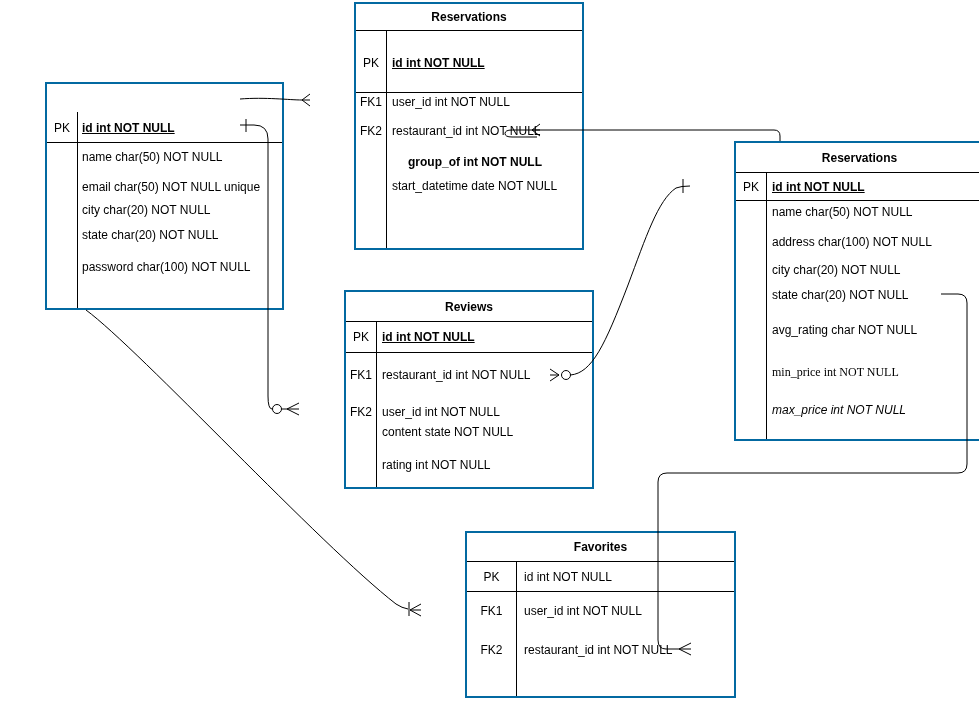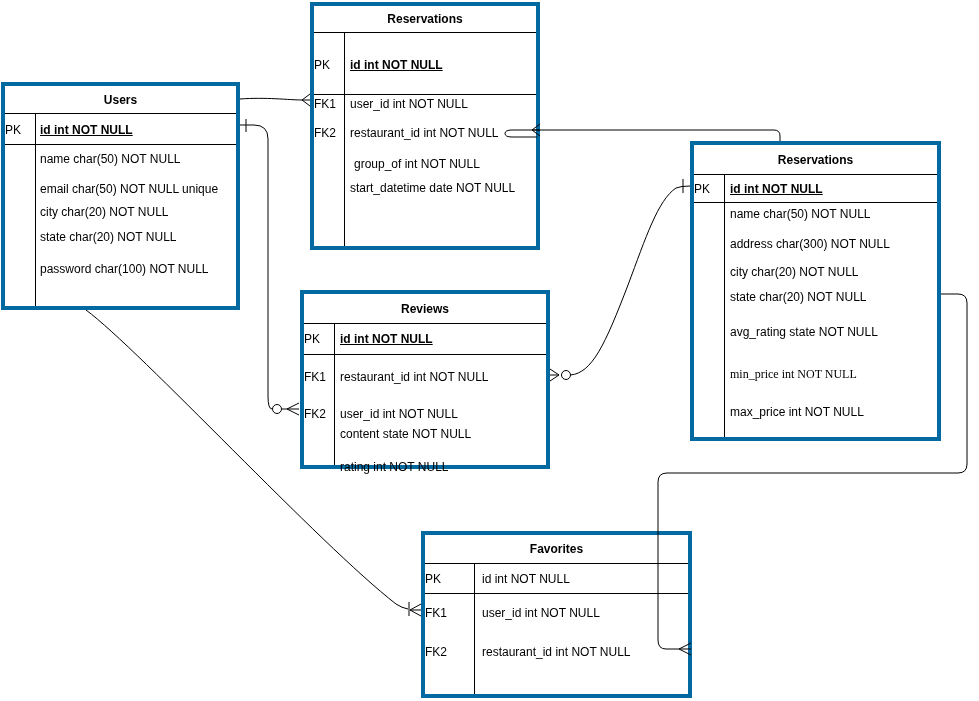--- a/index.html
+++ b/index.html
@@ -1,36 +1,35 @@
 <!DOCTYPE html>
 <html><head>
 <meta charset="utf-8">
 <style>
   html,body{margin:0;padding:0;background:#ffffff;}
   #canvas{position:relative;width:979px;height:701px;background:#ffffff;overflow:hidden;
           font-family:"Liberation Sans", sans-serif;font-size:12px;color:#000;}
-  .entity{position:absolute;background:#ffffff;border:4px solid #0369a1;box-sizing:border-box;z-index:1;}
+  .entity{position:absolute;background:#ffffff;border:2px solid #0369a1;box-sizing:border-box;z-index:1;margin-left:44px;}
   .e-title{position:absolute;left:0;right:0;top:0;border-bottom:1px solid #000;
            display:flex;align-items:center;justify-content:center;font-weight:bold;box-sizing:border-box;}
   .pk-divider{position:absolute;left:0;right:0;height:0;border-top:1px solid #000;}
   .keycol-divider{position:absolute;width:0;border-left:1px solid #000;}
   .cell{position:absolute;white-space:nowrap;line-height:16px;height:16px;}
-  .keylab{}
+  .keylab{text-align:center;}
   .pk-strong{font-weight:bold;text-decoration:underline;}
   #wires{position:absolute;left:0;top:0;z-index:3;pointer-events:none;}
   #wires path,#wires line{stroke:#000;stroke-width:1;fill:none;}
   #wires circle{stroke:#000;stroke-width:1;fill:#fff;}
 </style>
 </head>
 <body>
 
 <div id="canvas">
 
   <div class="entity" style="left:1px;top:82px;width:239px;height:228px;">
-    <div class="e-title" style="height:28px;">Users</div>
     <div class="pk-divider" style="top:58px;"></div>
     <div class="keycol-divider" style="left:30px;top:28px;bottom:0;"></div>
     <span class="cell keylab" style="left:0;width:30px;top:36px;">PK</span>
     <span class="cell pk-strong" style="left:35px;top:36px;">id int NOT NULL</span>
     <span class="cell" style="left:35px;top:65px;">name char(50) NOT NULL</span>
     <span class="cell" style="left:35px;top:95px;">email char(50) NOT NULL unique</span>
     <span class="cell" style="left:35px;top:118px;">city char(20) NOT NULL</span>
     <span class="cell" style="left:35px;top:143px;">state char(20) NOT NULL</span>
     <span class="cell" style="left:35px;top:175px;text-align:center;">password char(100) NOT NULL</span>
   </div>
@@ -38,40 +37,40 @@
   <div class="entity" style="left:310px;top:2px;width:230px;height:248px;">
     <div class="e-title" style="height:27px;">Reservations</div>
     <div class="pk-divider" style="top:88px;"></div>
     <div class="keycol-divider" style="left:30px;top:27px;bottom:0;"></div>
     <span class="cell keylab" style="left:0;width:30px;top:51px;">PK</span>
     <span class="cell pk-strong" style="left:36px;top:51px;">id int NOT NULL</span>
     <span class="cell keylab" style="left:0;width:30px;top:90px;">FK1</span>
     <span class="cell keylab" style="left:0;width:30px;top:119px;">FK2</span>
     <span class="cell" style="left:36px;top:90px;">user_id int NOT NULL</span>
     <span class="cell" style="left:36px;top:119px;">restaurant_id int NOT NULL</span>
-    <span class="cell" style="left:40px;top:150px;">group_of int NOT NULL</span>
+    <span class="cell" style="left:52px;top:150px;font-weight:bold;">group_of int NOT NULL</span>
     <span class="cell" style="left:36px;top:174px;">start_datetime date NOT NULL</span>
   </div>
 
   <div class="entity" style="left:690px;top:141px;width:251px;height:300px;">
     <div class="e-title" style="height:30px;">Reservations</div>
     <div class="pk-divider" style="top:57px;"></div>
     <div class="keycol-divider" style="left:30px;top:30px;bottom:0;"></div>
     <span class="cell keylab" style="left:0;width:30px;top:36px;">PK</span>
     <span class="cell pk-strong" style="left:36px;top:36px;">id int NOT NULL</span>
     <span class="cell" style="left:36px;top:61px;">name char(50) NOT NULL</span>
-    <span class="cell" style="left:36px;top:91px;">address char(300) NOT NULL</span>
+    <span class="cell" style="left:36px;top:91px;">address char(100) NOT NULL</span>
     <span class="cell" style="left:36px;top:119px;">city char(20) NOT NULL</span>
     <span class="cell" style="left:36px;top:144px;">state char(20) NOT NULL</span>
-    <span class="cell" style="left:36px;top:179px;">avg_rating state NOT NULL</span>
+    <span class="cell" style="left:36px;top:179px;">avg_rating char NOT NULL</span>
     <span class="cell" style="left:36px;top:221px;font-family:Liberation Serif, serif;">min_price int NOT NULL</span>
-    <span class="cell" style="left:36px;top:259px;">max_price int NOT NULL</span>
+    <span class="cell" style="left:36px;top:259px;font-style:italic;">max_price int NOT NULL</span>
   </div>
 
-  <div class="entity" style="left:300px;top:290px;width:250px;height:179px;">
+  <div class="entity" style="left:300px;top:290px;width:250px;height:199px;">
     <div class="e-title" style="height:30px;">Reviews</div>
     <div class="pk-divider" style="top:60px;"></div>
     <div class="keycol-divider" style="left:30px;top:30px;bottom:0;"></div>
     <span class="cell keylab" style="left:0;width:30px;top:37px;">PK</span>
     <span class="cell pk-strong" style="left:36px;top:37px;">id int NOT NULL</span>
     <span class="cell keylab" style="left:0;width:30px;top:75px;">FK1</span>
     <span class="cell keylab" style="left:0;width:30px;top:112px;">FK2</span>
     <span class="cell" style="left:36px;top:75px;">restaurant_id int NOT NULL</span>
     <span class="cell" style="left:36px;top:112px;">user_id int NOT NULL</span>
     <span class="cell" style="left:36px;top:132px;">content state NOT NULL</span>

